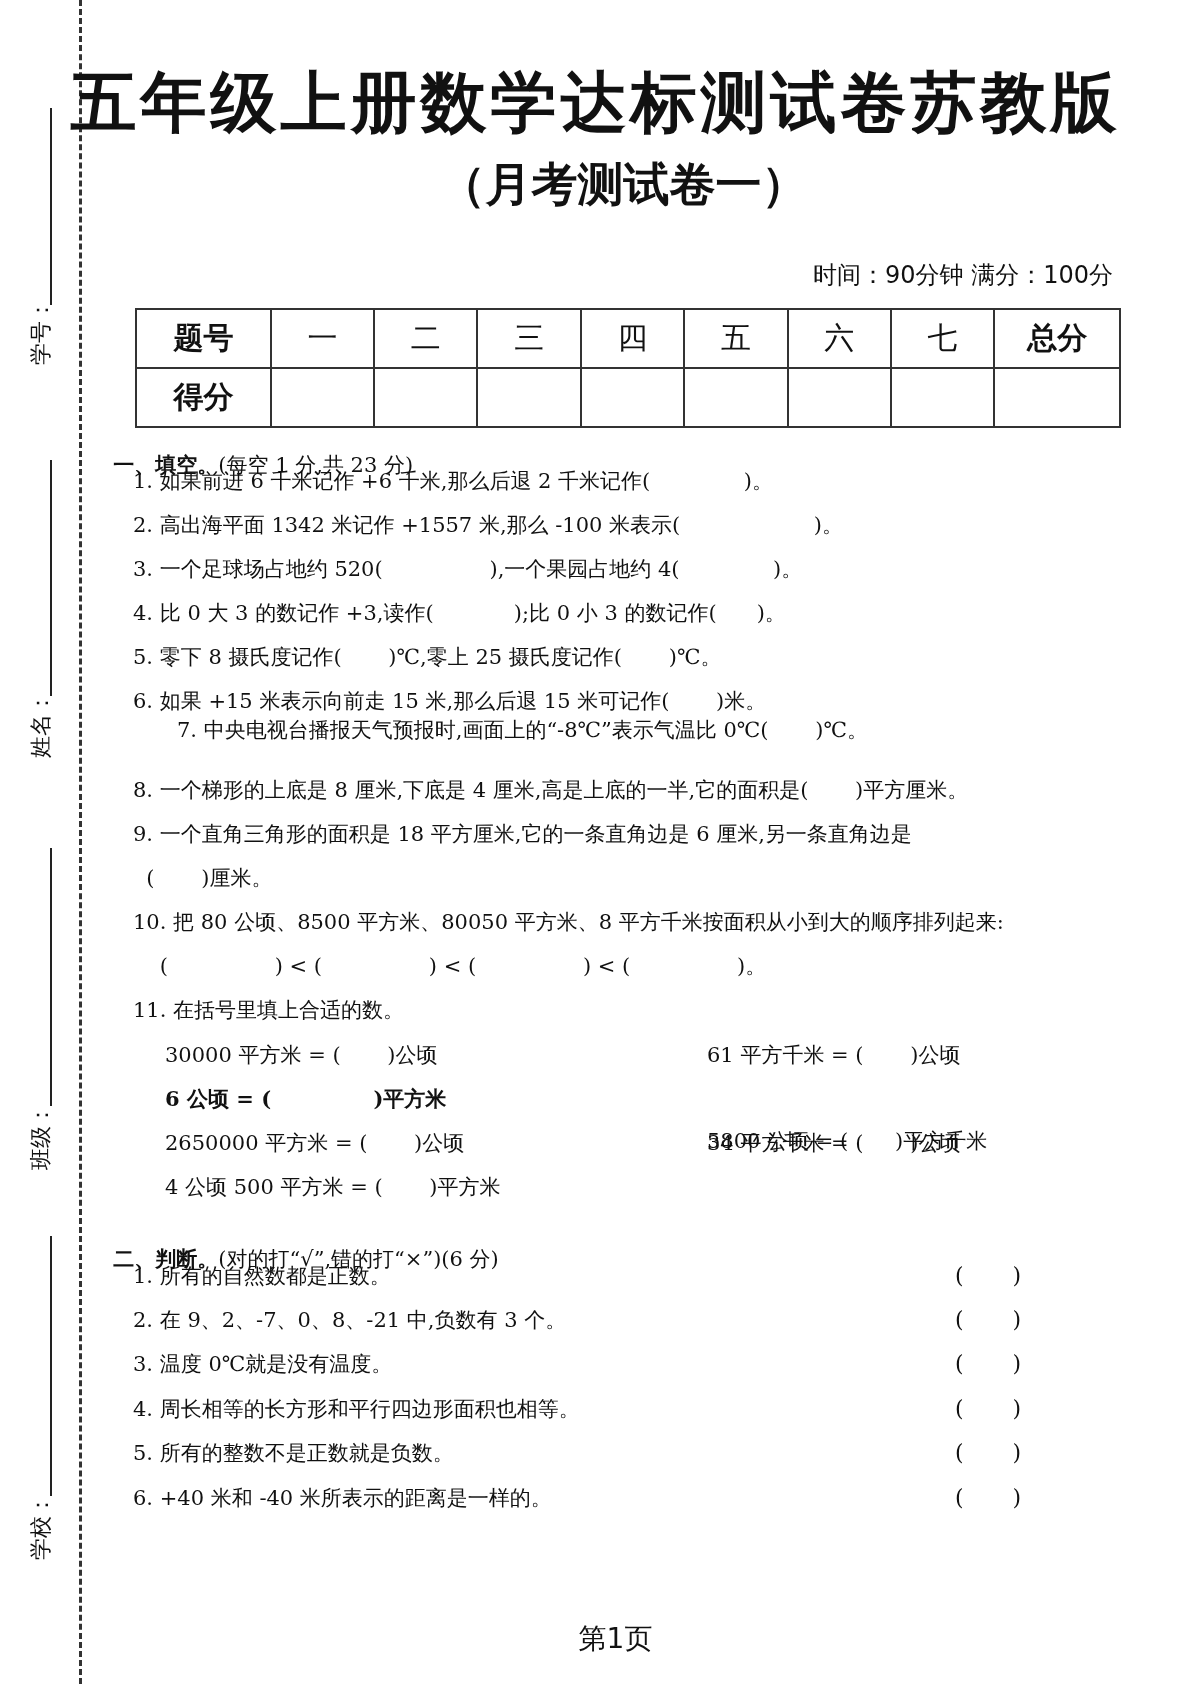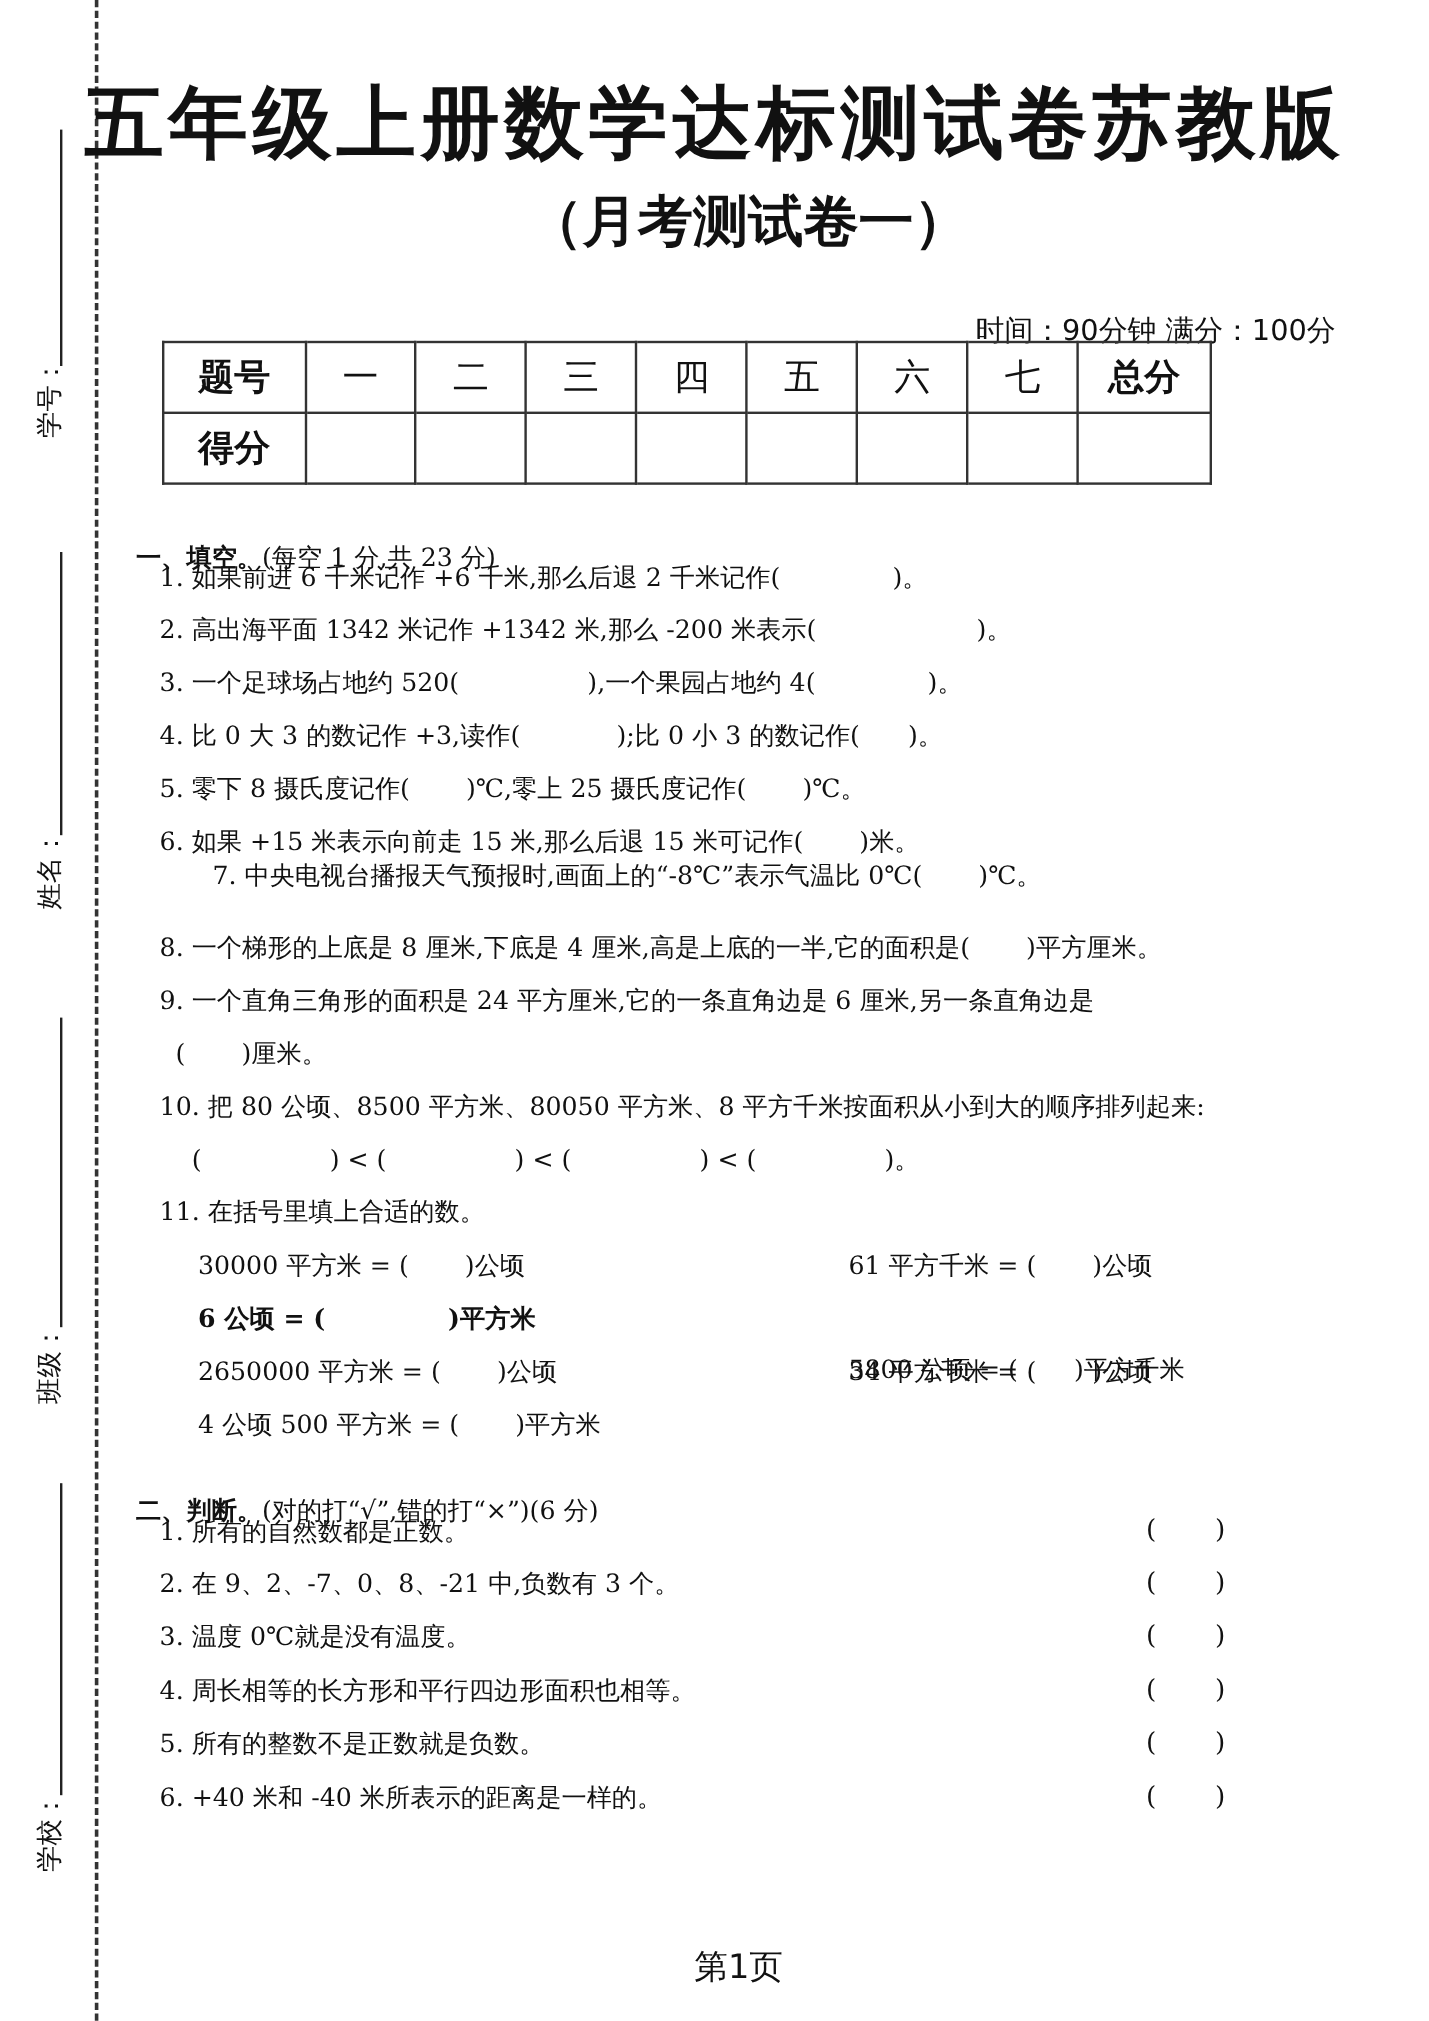--- a/index.html
+++ b/index.html
@@ -9,21 +9,21 @@
 
   
   .cut-line { position: absolute; left: 79px; top: 0; width: 0; height: 1684px; border-left: 3px dashed #333; }
   .bind-line { position: absolute; left: 50px; width: 0; border-left: 2px solid #222; }
   .bind-label { position: absolute; left: 26px; width: 30px; font-size: 22px; transform: rotate(-90deg); transform-origin: center center; white-space: nowrap; text-align: center; }
 
   .title { position: absolute; left: 0; width: 1191px; top: 58px; text-align: center; font-size: 66px; font-weight: bold; letter-spacing: 4px; box-sizing: border-box; }
   .subtitle { position: absolute; left: 0; width: 1191px; top: 154px; text-align: center; font-size: 46px; font-weight: bold; padding-left: 56px; box-sizing: border-box; }
   .meta { position: absolute; right: 78px; top: 259px; font-size: 24px; }
 
-  table.score { position: absolute; left: 135px; top: 284px; border-collapse: collapse; width: 875px; font-family: Liberation Serif, serif; }
+  table.score { position: absolute; left: 135px; top: 308px; border-collapse: collapse; width: 986px; font-family: Liberation Serif, serif; }
   table.score td { border: 2px solid #333; height: 57px; text-align: center; font-size: 30px; padding: 0; }
   table.score td.head { width: 131px; font-weight: bold; }
   table.score td.num { width: 100px; }
   table.score td.total { width: 122px; font-weight: bold; }
 
   .line { position: absolute; font-size: 21px; white-space: pre; line-height: 28px; }
   .sec { left: 100px; }
   .sec .bold { font-weight: bold; }
   .item { left: 133px; }
   .jbr { position: absolute; left: 955px; font-size: 22px; white-space: pre; line-height: 28px; }
@@ -80,28 +80,28 @@
     <td></td>
   </tr>
 </tbody>
   </table>
 
 <div class="line sec serif" style="top:423px;">
   <span class="bold sans">一、填空。</span><span>(每空 1 分,共 23 分)</span>
 </div>
 
 <div class="line item serif" style="top:467px;">1. 如果前进 6 千米记作 +6 千米,那么后退 2 千米记作(              )。</div>
-<div class="line item serif" style="top:511px;">2. 高出海平面 1342 米记作 +1342 米,那么 -200 米表示(                    )。</div>
+<div class="line item serif" style="top:511px;">2. 高出海平面 1342 米记作 +1557 米,那么 -100 米表示(                    )。</div>
 <div class="line item serif" style="top:555px;">3. 一个足球场占地约 520(                ),一个果园占地约 4(              )。</div>
 <div class="line item serif" style="top:599px;">4. 比 0 大 3 的数记作 +3,读作(            );比 0 小 3 的数记作(      )。</div>
 <div class="line item serif" style="top:643px;">5. 零下 8 摄氏度记作(       )℃,零上 25 摄氏度记作(       )℃。</div>
 <div class="line item serif" style="top:687px;">6. 如果 +15 米表示向前走 15 米,那么后退 15 米可记作(       )米。</div>
 <div class="line item serif" style="top:716px;margin-left:44px;">7. 中央电视台播报天气预报时,画面上的“-8℃”表示气温比 0℃(       )℃。</div>
 <div class="line item serif" style="top:776px;">8. 一个梯形的上底是 8 厘米,下底是 4 厘米,高是上底的一半,它的面积是(       )平方厘米。</div>
-<div class="line item serif" style="top:820px;">9. 一个直角三角形的面积是 24 平方厘米,它的一条直角边是 6 厘米,另一条直角边是</div>
+<div class="line item serif" style="top:820px;">9. 一个直角三角形的面积是 18 平方厘米,它的一条直角边是 6 厘米,另一条直角边是</div>
 <div class="line item serif" style="top:864px;">  (       )厘米。</div>
 <div class="line item serif" style="top:908px;">10. 把 80 公顷、8500 平方米、80050 平方米、8 平方千米按面积从小到大的顺序排列起来:</div>
 <div class="line item serif" style="top:952px;">    (                ) &lt; (                ) &lt; (                ) &lt; (                )。</div>
 <div class="line item serif" style="top:996px;">11. 在括号里填上合适的数。</div>
 
 <div class="line serif" style="left:165px;top:1041px;">30000 平方米 = (       )公顷</div>
 <div class="line serif" style="left:165px;top:1085px;font-weight:bold;">6 公顷 = (              )平方米</div>
 <div class="line serif" style="left:165px;top:1129px;text-align:center;">2650000 平方米 = (       )公顷</div>
 <div class="line serif" style="left:165px;top:1173px;">4 公顷 500 平方米 = (       )平方米</div>
 

